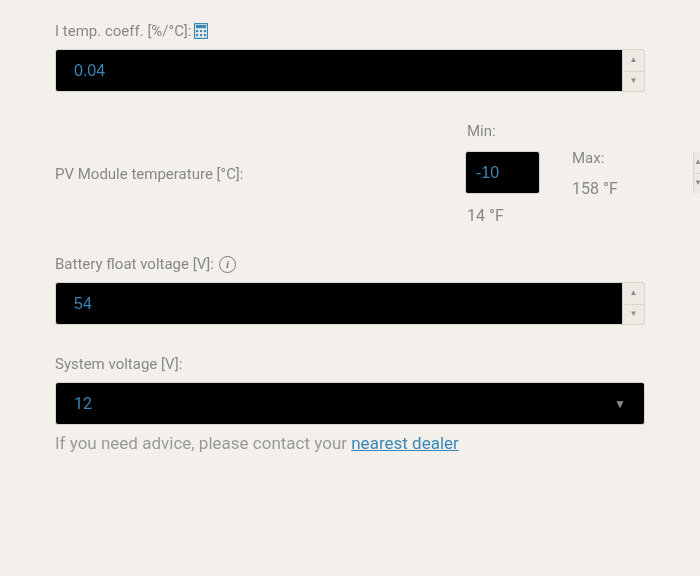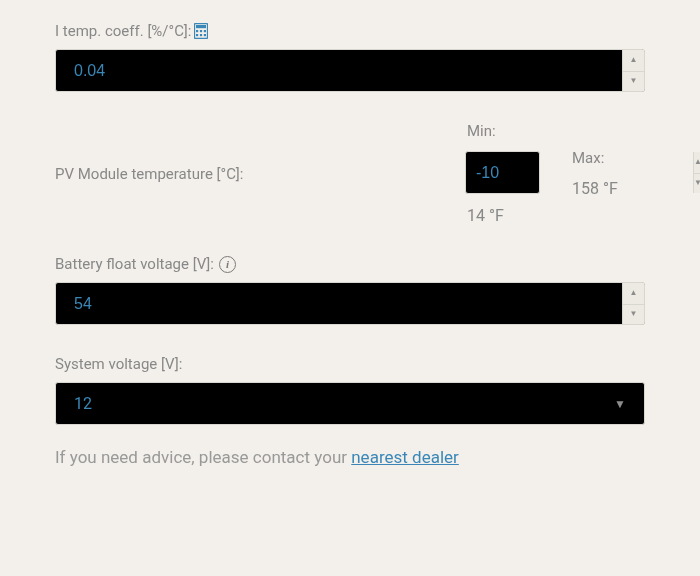--- a/index.html
+++ b/index.html
@@ -10,21 +10,21 @@
     height: 576px;
     overflow: hidden;
     font-size: 15px;
     color: #888;
   }
   .form {
     padding: 22px 55px 22px 55px;
   }
 
   .field-group { margin-bottom: 30px; }
-  .field-group.last { margin-bottom: 22px; }
+  .field-group.last { margin-bottom: 8px; }
 
   .label-row {
     display: flex;
     align-items: center;
     gap: 3px;
     color: #888;
     font-size: 15px;
     margin-bottom: 9px;
   }
 

